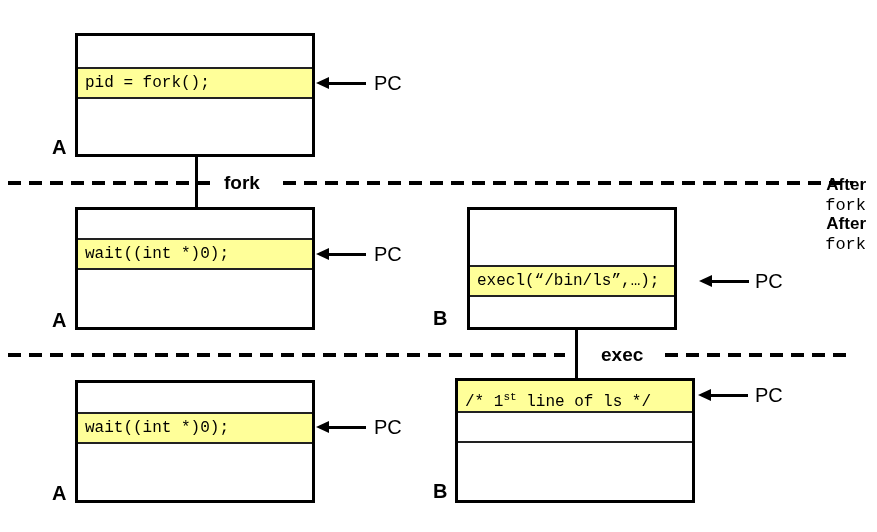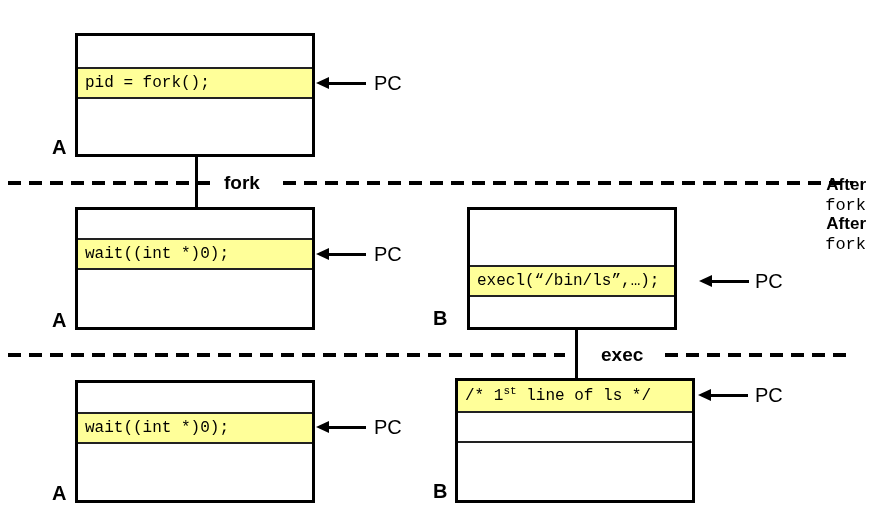--- a/index.html
+++ b/index.html
@@ -28,21 +28,21 @@
     border-top: 2px solid #222;
     border-bottom: 2px solid #222;
     display: flex;
     align-items: center;
     padding-left: 7px;
     font-family: "Liberation Mono", monospace;
     font-size: 16px;
     color: #000;
     white-space: pre;
   }
-  .row.code.no-top { border-top: none; }
+  .row.code.no-top { border-top: none; align-items: flex-end; }
   .row.divider-bottom { border-bottom: 2px solid #222; }
   .row.rest { flex: 1 1 auto; }
   .row.code sup {
     font-size: 11px;
     line-height: 0;
     vertical-align: super;
   }
   .proc-label {
     position: absolute;
     font-weight: bold;

